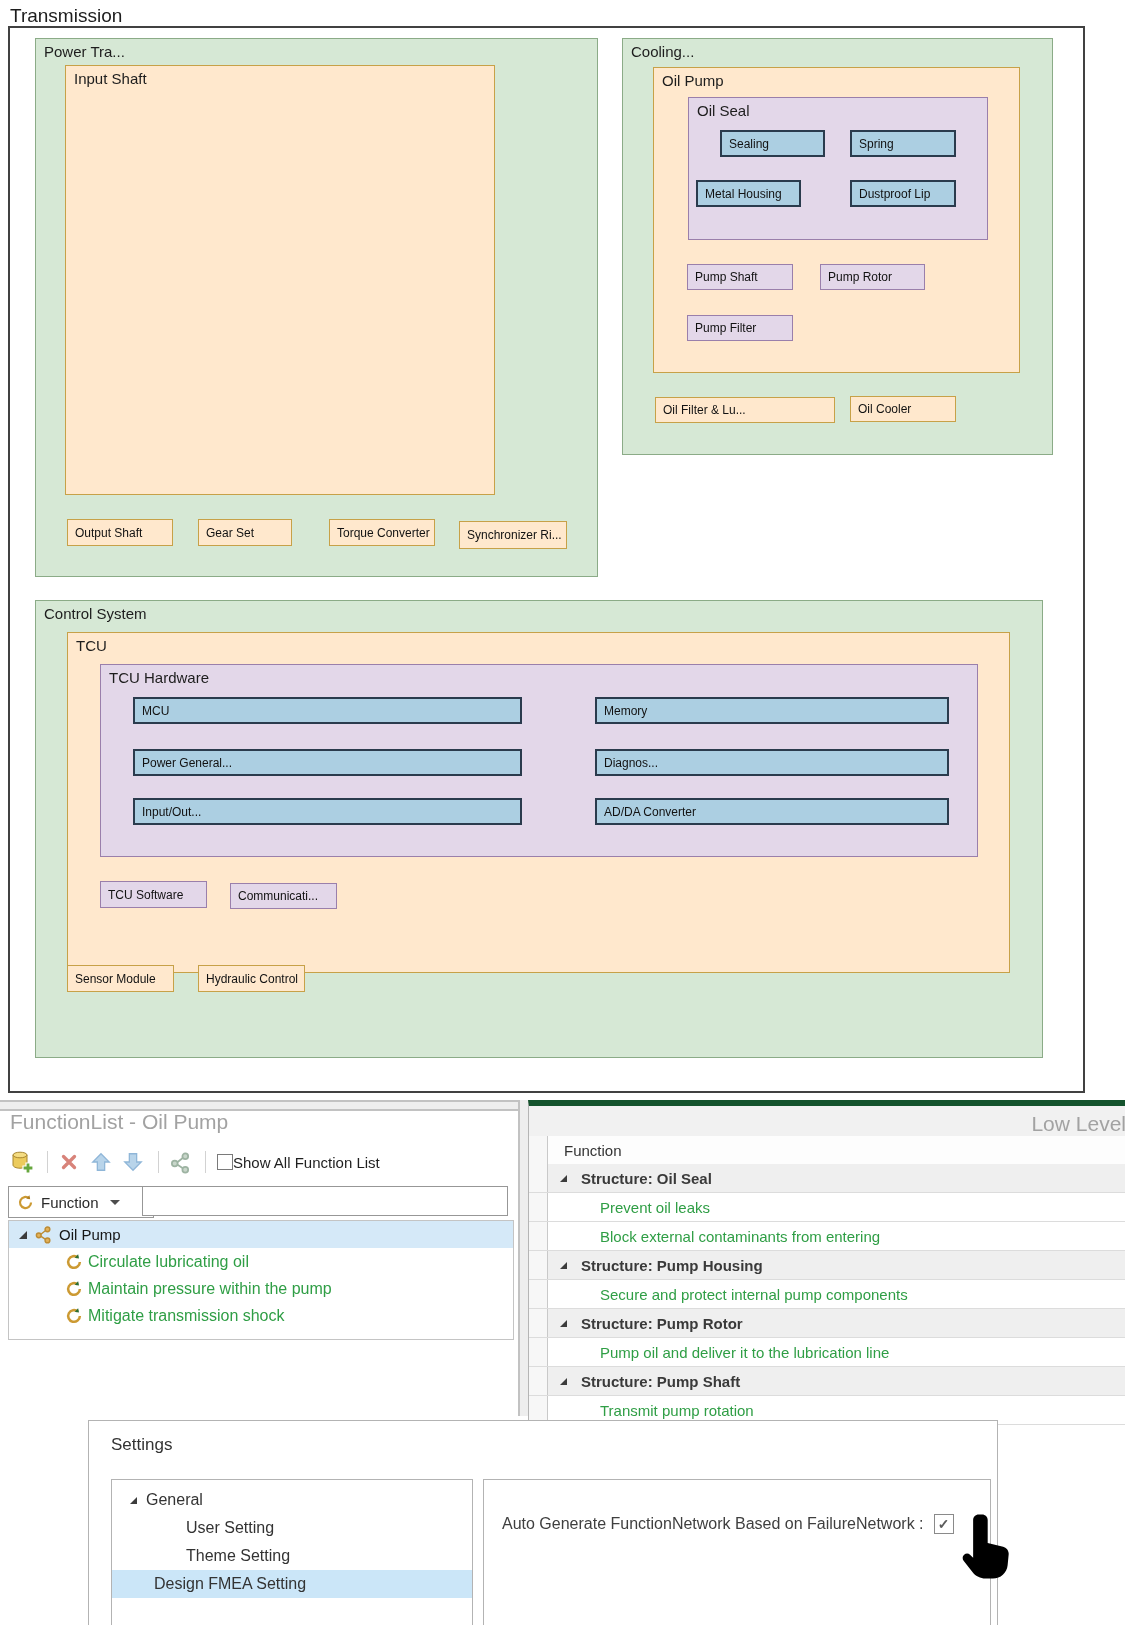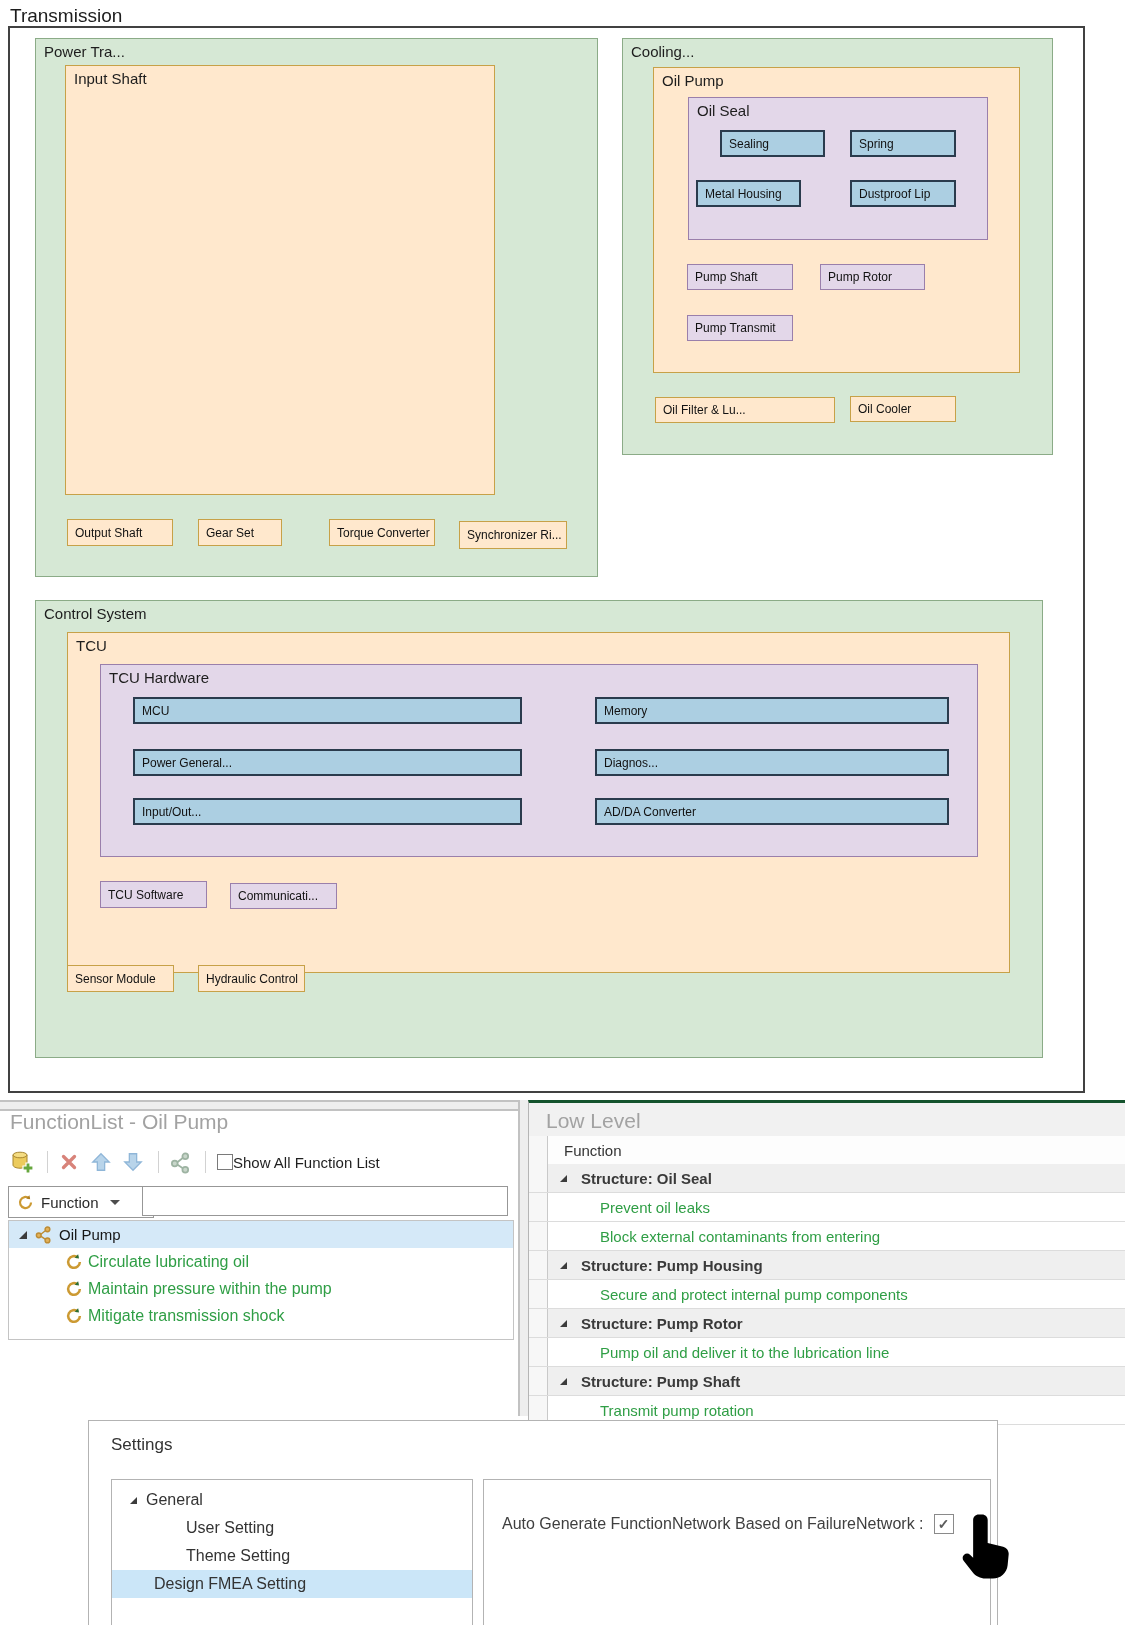--- a/index.html
+++ b/index.html
@@ -28,21 +28,21 @@
   .dd-label{font-size:15px;color:#2a2a2a;}
   .caret{width:0;height:0;border-left:5px solid transparent;border-right:5px solid transparent;border-top:5px solid #4d4d4d;margin-left:4px;}
   .search{position:absolute;border:1px solid #979797;background:#fff;font-size:15px;padding:0 6px;box-sizing:border-box;font-family:"Liberation Sans",sans-serif;}
   .treebox{position:absolute;background:#fff;border:1px solid #c4c4c4;}
   .trow{height:27px;display:flex;align-items:center;}
   .trow.sel{background:#d5e9f8;}
   .exp{width:0;height:0;border-left:8px solid transparent;border-bottom:8px solid #3c3c3c;flex:none;}
   .exp.sm{border-left-width:7px;border-bottom-width:7px;}
   .tree-root-label{font-size:15px;color:#161616;margin-left:6px;}
   .fn-green{font-size:16px;color:#2f9e45;margin-left:5px;white-space:nowrap;}
-  .ll-titlebar{position:absolute;background:#f1f1f1;border-bottom:1px solid #d0d0d0;border-left:1px solid #b5b5b5;border-top:3px solid #14532d;display:flex;align-items:center;}
+  .ll-titlebar{position:absolute;background:#f1f1f1;border-bottom:1px solid #d0d0d0;border-left:1px solid #b5b5b5;border-top:6px solid #14532d;display:flex;align-items:center;justify-content:flex-end;}
   .ll-header{position:absolute;background:#fdfdfd;border-bottom:1px solid #b5b5b5;border-left:1px solid #b5b5b5;display:flex;}
   .ll-rows{position:absolute;border-left:1px solid #b5b5b5;background:#fff;}
   .llrow{height:28px;display:flex;border-bottom:1px solid #dcdcdc;}
   .gut{width:18px;border-right:1px solid #c9c9c9;background:#f7f7f7;flex:none;}
   .cell{flex:1;display:flex;align-items:center;overflow:hidden;}
   .cell.grp{background:#efefef;padding-left:12px;gap:14px;}
   .cell.fn{padding-left:52px;}
   .grptxt{font-size:15px;font-weight:bold;color:#3a3a3a;white-space:nowrap;}
   .fntxt{font-size:15px;color:#2f9e45;white-space:nowrap;}
   .colhdr{font-size:15px;color:#333;}
@@ -65,21 +65,21 @@
 
   <div class="box g" style="left:35px;top:38px;width:563px;height:539px;">
     <span class="lbl">Power Tra...</span>
   </div>
   <div class="box o" style="left:65px;top:65px;width:430px;height:430px;">
     <span class="lbl">Input Shaft</span>
   </div>
   <div class="box o leaf" style="left:67px;top:519px;width:106px;height:27px;">
     <span>Output Shaft</span>
   </div>
-  <div class="box o leaf" style="left:198px;top:519px;width:84px;height:27px;">
+  <div class="box o leaf" style="left:198px;top:519px;width:94px;height:27px;">
     <span>Gear Set</span>
   </div>
   <div class="box o leaf" style="left:329px;top:519px;width:106px;height:27px;">
     <span>Torque Converter</span>
   </div>
   <div class="box o leaf" style="left:459px;top:521px;width:108px;height:28px;">
     <span>Synchronizer Ri...</span>
   </div>
 
   <div class="box g" style="left:622px;top:38px;width:431px;height:417px;">
@@ -103,21 +103,21 @@
   <div class="box b leaf" style="left:850px;top:180px;width:106px;height:27px;">
     <span>Dustproof Lip</span>
   </div>
   <div class="box p leaf" style="left:687px;top:264px;width:106px;height:26px;">
     <span>Pump Shaft</span>
   </div>
   <div class="box p leaf" style="left:820px;top:264px;width:105px;height:26px;">
     <span>Pump Rotor</span>
   </div>
   <div class="box p leaf" style="left:687px;top:315px;width:106px;height:26px;">
-    <span>Pump Transmit</span>
+    <span>Pump Filter</span>
   </div>
   <div class="box o leaf" style="left:655px;top:397px;width:180px;height:26px;">
     <span>Oil Filter &amp; Lu...</span>
   </div>
   <div class="box o leaf" style="left:850px;top:396px;width:106px;height:26px;">
     <span>Oil Cooler</span>
   </div>
 
   <div class="box g" style="left:35px;top:600px;width:1008px;height:458px;">
     <span class="lbl">Control System</span>

